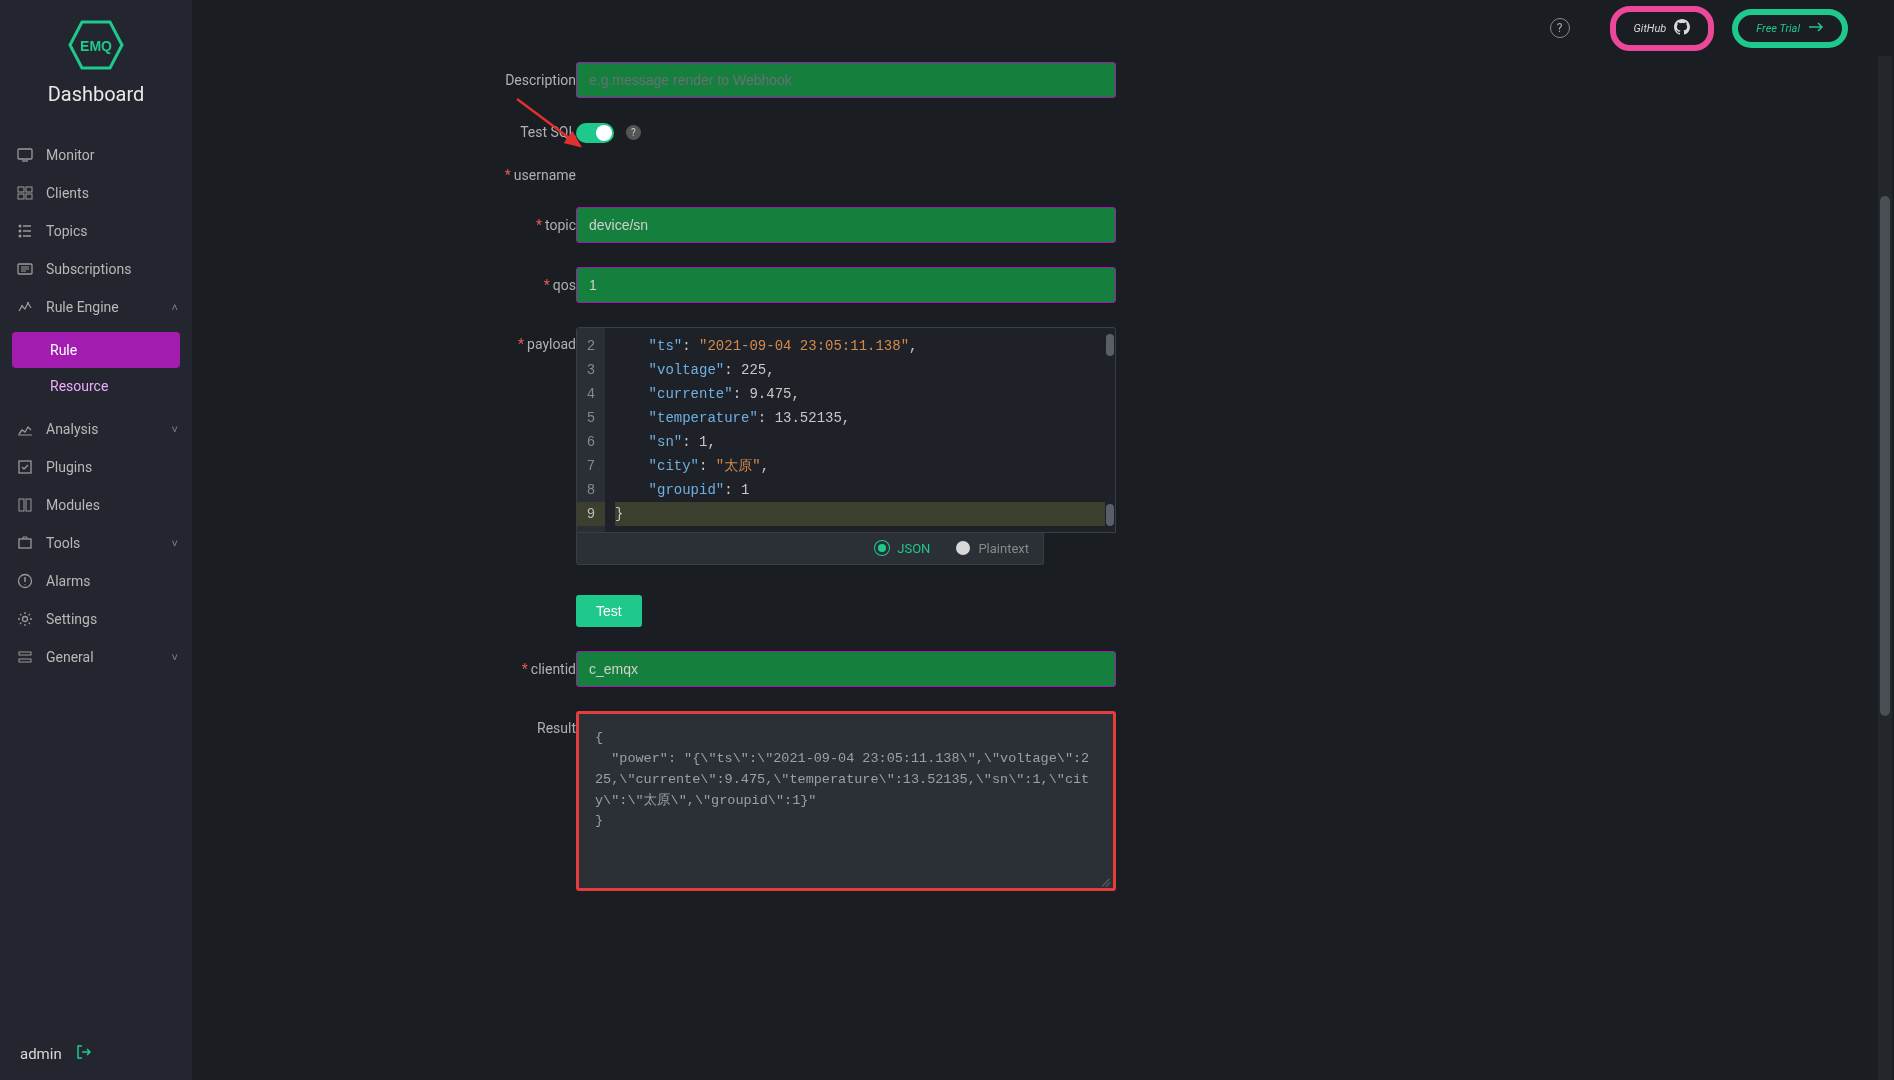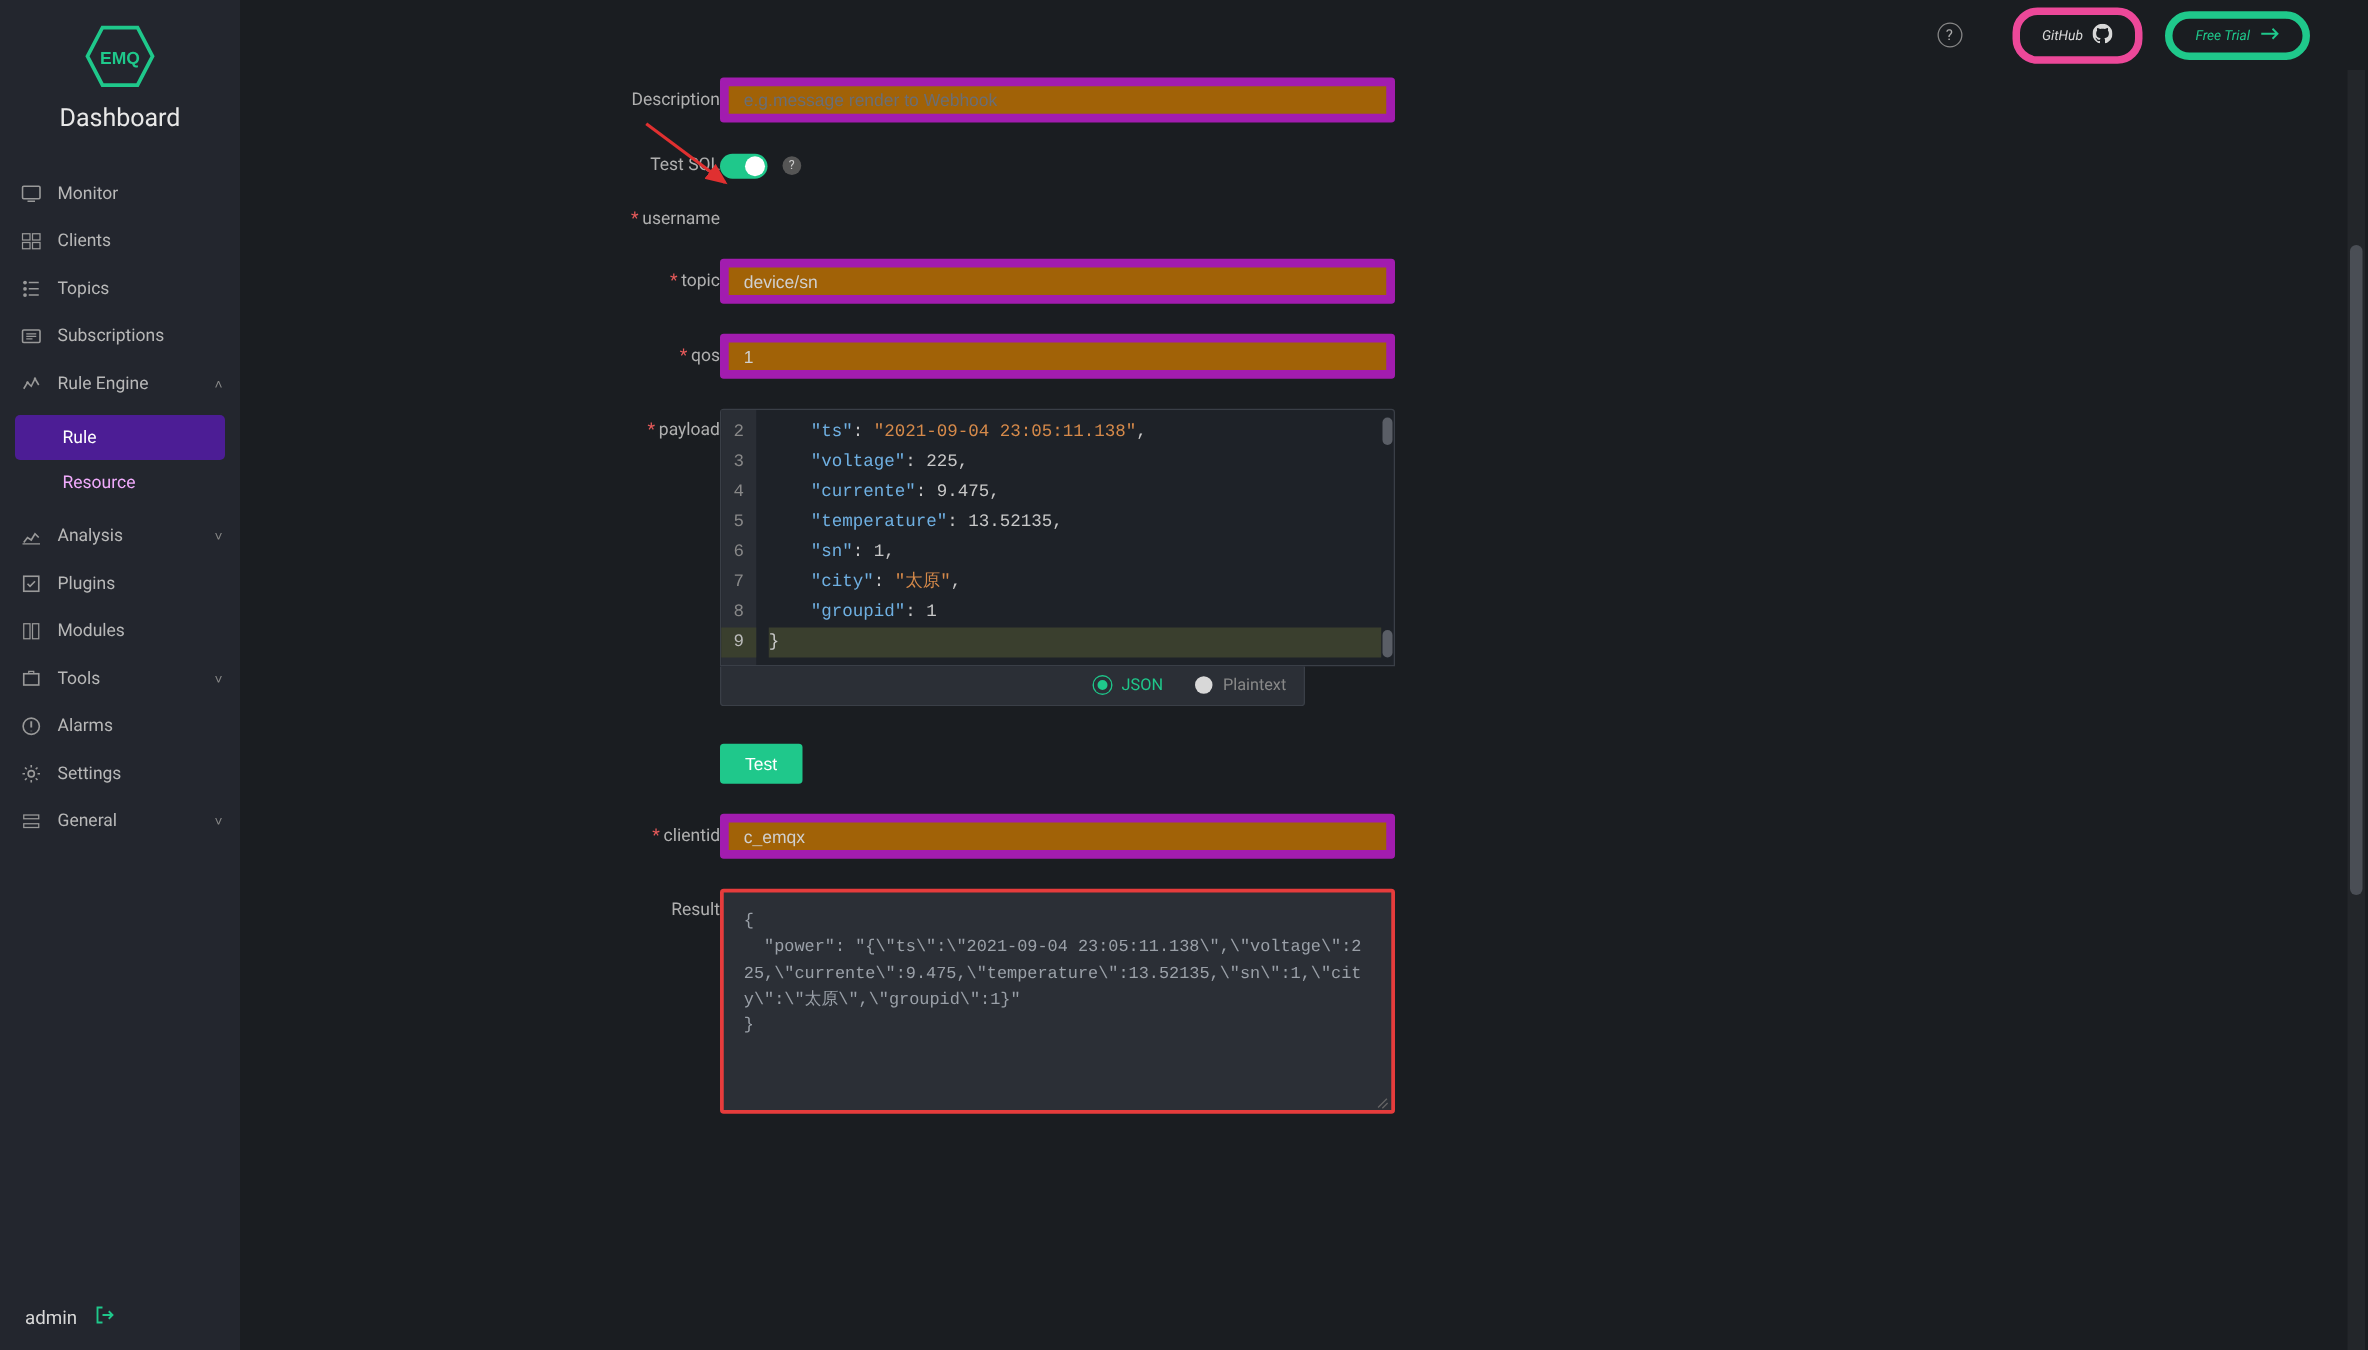--- a/index.html
+++ b/index.html
@@ -63,21 +63,21 @@
   margin: 6px 12px;
 }
 .nav-sub .sub-item {
   padding: 10px 18px 10px 38px;
   font-size: 14px;
   color: #f0abfc;
   cursor: pointer;
   border-radius: 4px;
 }
 .nav-sub .sub-item.active {
-  background: #4c1d95;
+  background: #a21caf;
   color: #fff;
 }
 .sidebar-footer {
   margin-top: auto;
   padding: 16px 20px;
   display: flex;
   align-items: center;
   color: #d8d8d8;
   font-size: 15px;
 }
@@ -150,22 +150,22 @@
   font-size: 14px;
   color: #b0b0b0;
   flex-shrink: 0;
 }
 .form-label .req { color: #e65a5a; margin-right: 3px; }
 .form-label.top-pad { padding-top: 9px; }
 .form-field { flex: 1; }
 .text-input {
   width: 540px;
   height: 36px;
-  background: #a16207;
-  border: 7px solid #a21caf;
+  background: #15803d;
+  border: 1px solid #a21caf;
   border-radius: 3px;
   padding: 0 12px;
   color: #d0d0d0;
   font-size: 14px;
   outline: none;
 }
 .text-input::placeholder { color: #6a6e75; }
 
 .toggle {
   width: 38px; height: 20px;

